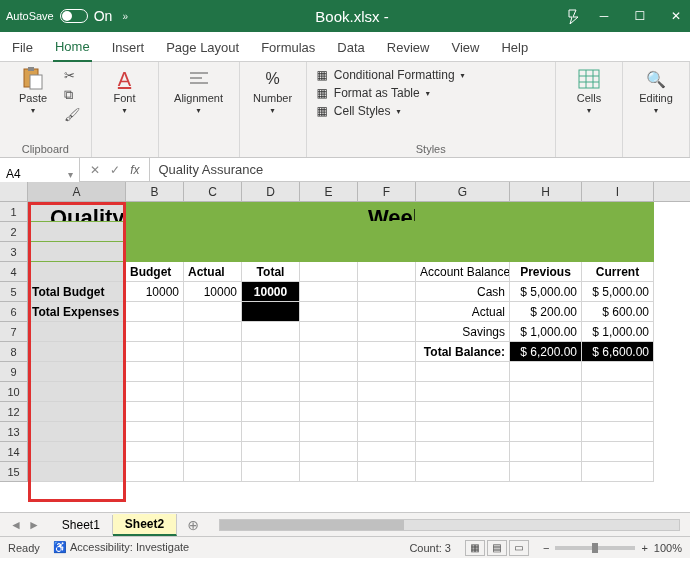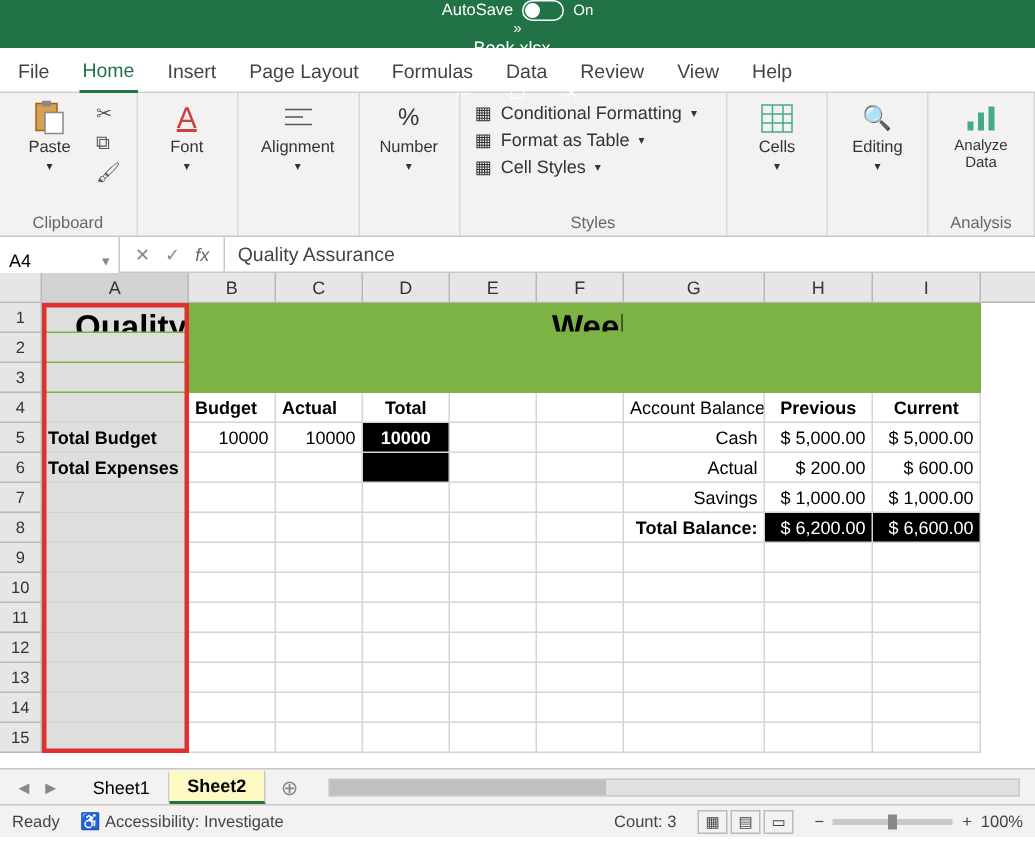--- a/index.html
+++ b/index.html
@@ -1,24 +1,24 @@
 <!DOCTYPE html>
 <html><head>
 <meta charset="utf-8">
 <style>
 * { box-sizing: border-box; margin: 0; padding: 0; font-family: "Segoe UI", Arial, sans-serif; }
 body { width: 690px; height: 572px; overflow: hidden; background: #fff; font-size: 12px; }
 
 
-.titlebar { height: 32px; background: #217346; color: #fff; display: flex; align-items: center; padding: 0 6px; flex-direction: column; }
+.titlebar { height: 32px; background: #217346; color: #fff; display: flex; align-items: center; padding: 0 6px; }
 .autosave { display: flex; align-items: center; gap: 6px; font-size: 11px; }
 .switch { width: 28px; height: 14px; border: 1px solid #fff; border-radius: 8px; position: relative; }
 .switch::after { content: ""; position: absolute; width: 10px; height: 10px; background: #fff; border-radius: 50%; top: 1px; left: 1px; }
 .titlebar .chev { margin: 0 10px; font-size: 10px; opacity: .9; }
-.title { flex: 1; text-align: center; font-size: 12px; }
+.title { flex: 1; text-align: center; font-size: 15px; }
 .winbtns { display: flex; gap: 20px; align-items: center; font-size: 12px; }
 .winbtns span { width: 16px; text-align: center; }
 
 
 .tabs { height: 30px; background: #fff; border-bottom: 1px solid #d0d0d0; display: flex; align-items: flex-end; padding: 0 10px; gap: 18px; }
 .tab { font-size: 13px; color: #444; padding: 4px 2px 6px; cursor: pointer; }
 .tab.active { color: #217346; border-bottom: 2px solid #217346; margin-bottom: -1px; }
 
 
 .ribbon { height: 96px; background: #f3f2f1; border-bottom: 1px solid #c8c8c8; display: flex; }
@@ -86,21 +86,21 @@
 
 svg { display: block; }
 </style>
 </head>
 <body>
 
 <div class="titlebar">
   <div class="autosave">
     <span>AutoSave</span>
     <span class="switch"></span>
-    <span style="font-size:10px;">On</span>
+    <span style="font-size:14px;">On</span>
   </div>
   <span class="chev">»</span>
   <div class="title">Book.xlsx  -</div>
   <span style="margin-right:14px;">
     <svg width="16" height="16" viewBox="0 0 16 16">
         <path d="M3 2 L10 2 L7 9 L12 9 L4 16 L6 9 L3 9 Z" fill="none" stroke="#fff" stroke-width="1"></path>
       </svg>
   </span>
   <div class="winbtns">
     <span>─</span>
@@ -227,35 +227,20 @@
     <div class="group-body">
       <div class="bigbtn">
         <span class="icon-box" style="font-size:16px;">🔍</span>
         <span>Editing</span>
         <span style="font-size:8px;">▾</span>
       </div>
     </div>
     <div class="group-label"></div>
   </div>
 
-  <div class="group">
-    <div class="group-body">
-      <div class="bigbtn" style="width:50px;">
-        <span class="icon-box">
-          <svg width="22" height="20">
-              <rect x="2" y="12" width="4" height="6" fill="#4a8"></rect>
-              <rect x="9" y="6" width="4" height="12" fill="#4a8"></rect>
-              <rect x="16" y="2" width="4" height="16" fill="#4a8"></rect>
-            </svg>
-        </span>
-        <span style="font-size:10px;line-height:1.1;text-align:center;">Analyze Data</span>
-      </div>
-    </div>
-    <div class="group-label">Analysis</div>
-  </div>
 </div>
 
 <div class="fbar">
   <div class="namebox">
     <span>A4</span>
     <span class="dd">▾</span>
   </div>
   <div class="fx-btns">
     <span>✕</span>
     <span>✓</span>
@@ -397,32 +382,20 @@
         <div class="cell col-C"></div>
         <div class="cell col-D"></div>
         <div class="cell col-E"></div>
         <div class="cell col-F"></div>
         <div class="cell col-G"></div>
         <div class="cell col-H"></div>
         <div class="cell col-I"></div>
       </div>
     <div class="row">
         <div class="rh">10</div>
-        <div class="cell col-A sel-col"></div>
-        <div class="cell col-B"></div>
-        <div class="cell col-C"></div>
-        <div class="cell col-D"></div>
-        <div class="cell col-E"></div>
-        <div class="cell col-F"></div>
-        <div class="cell col-G"></div>
-        <div class="cell col-H"></div>
-        <div class="cell col-I"></div>
-      </div>
-    <div class="row">
-        <div class="rh">11</div>
         <div class="cell col-A sel-col"></div>
         <div class="cell col-B"></div>
         <div class="cell col-C"></div>
         <div class="cell col-D"></div>
         <div class="cell col-E"></div>
         <div class="cell col-F"></div>
         <div class="cell col-G"></div>
         <div class="cell col-H"></div>
         <div class="cell col-I"></div>
       </div>

